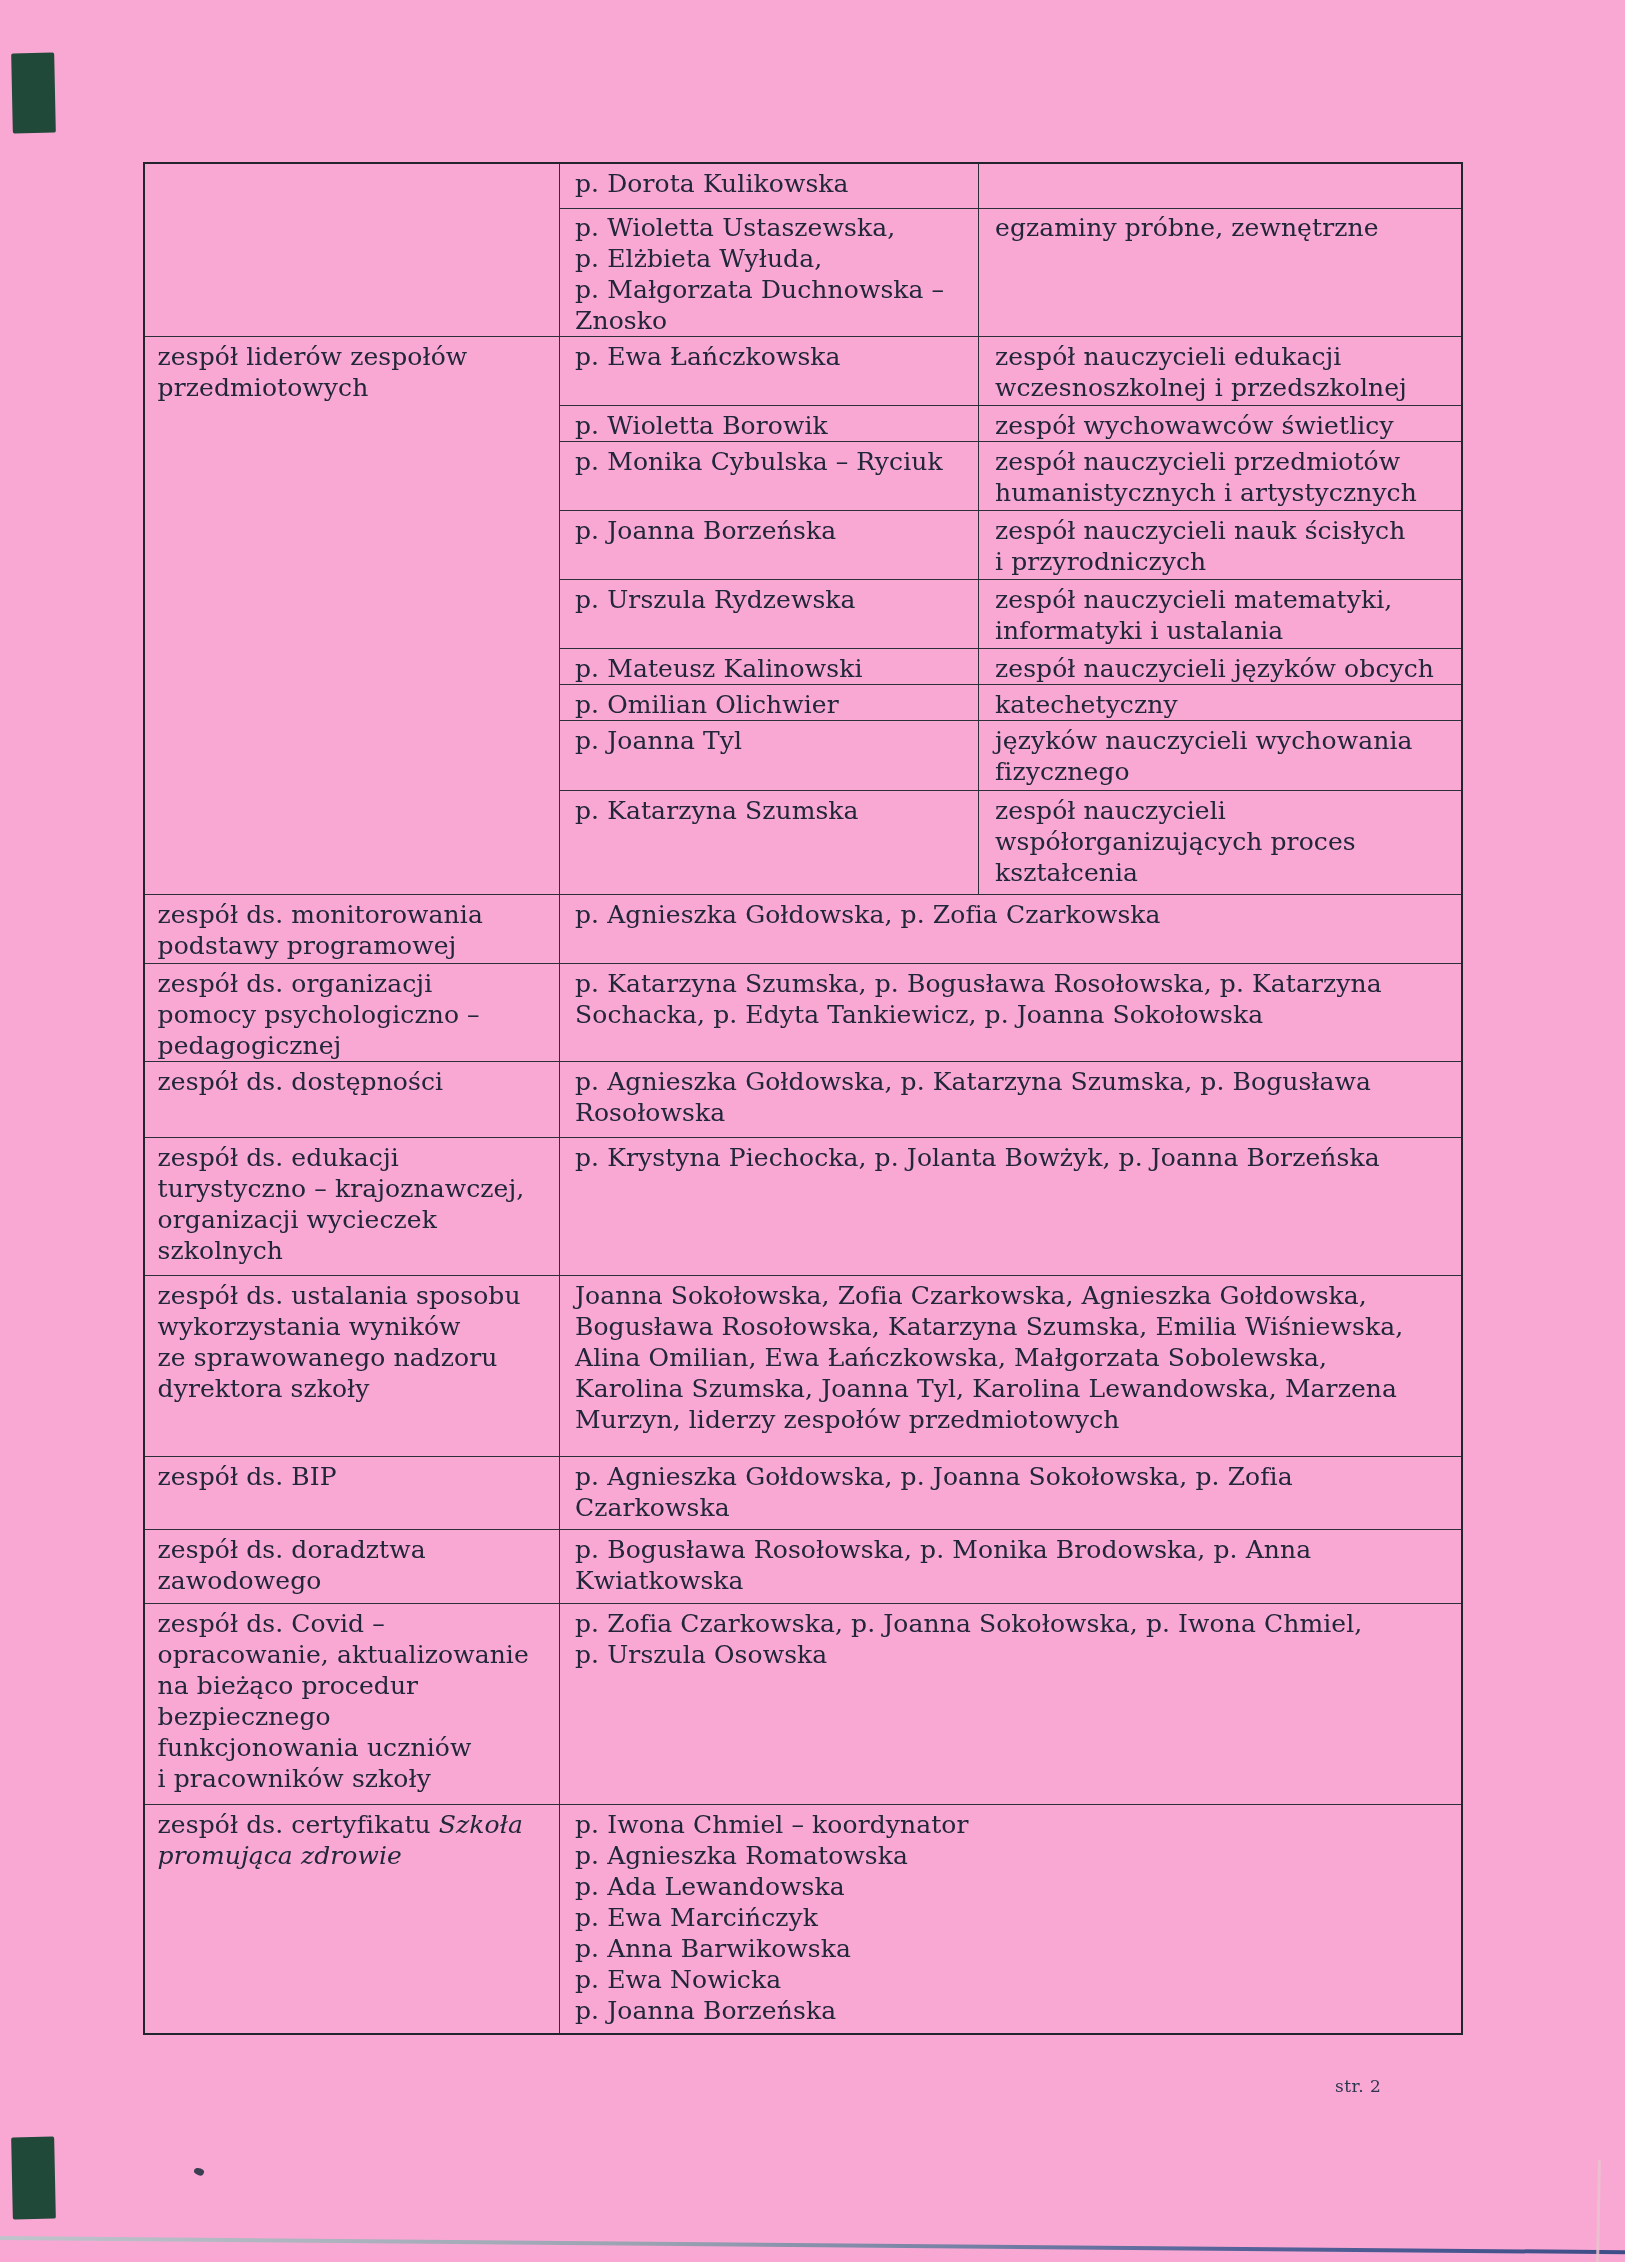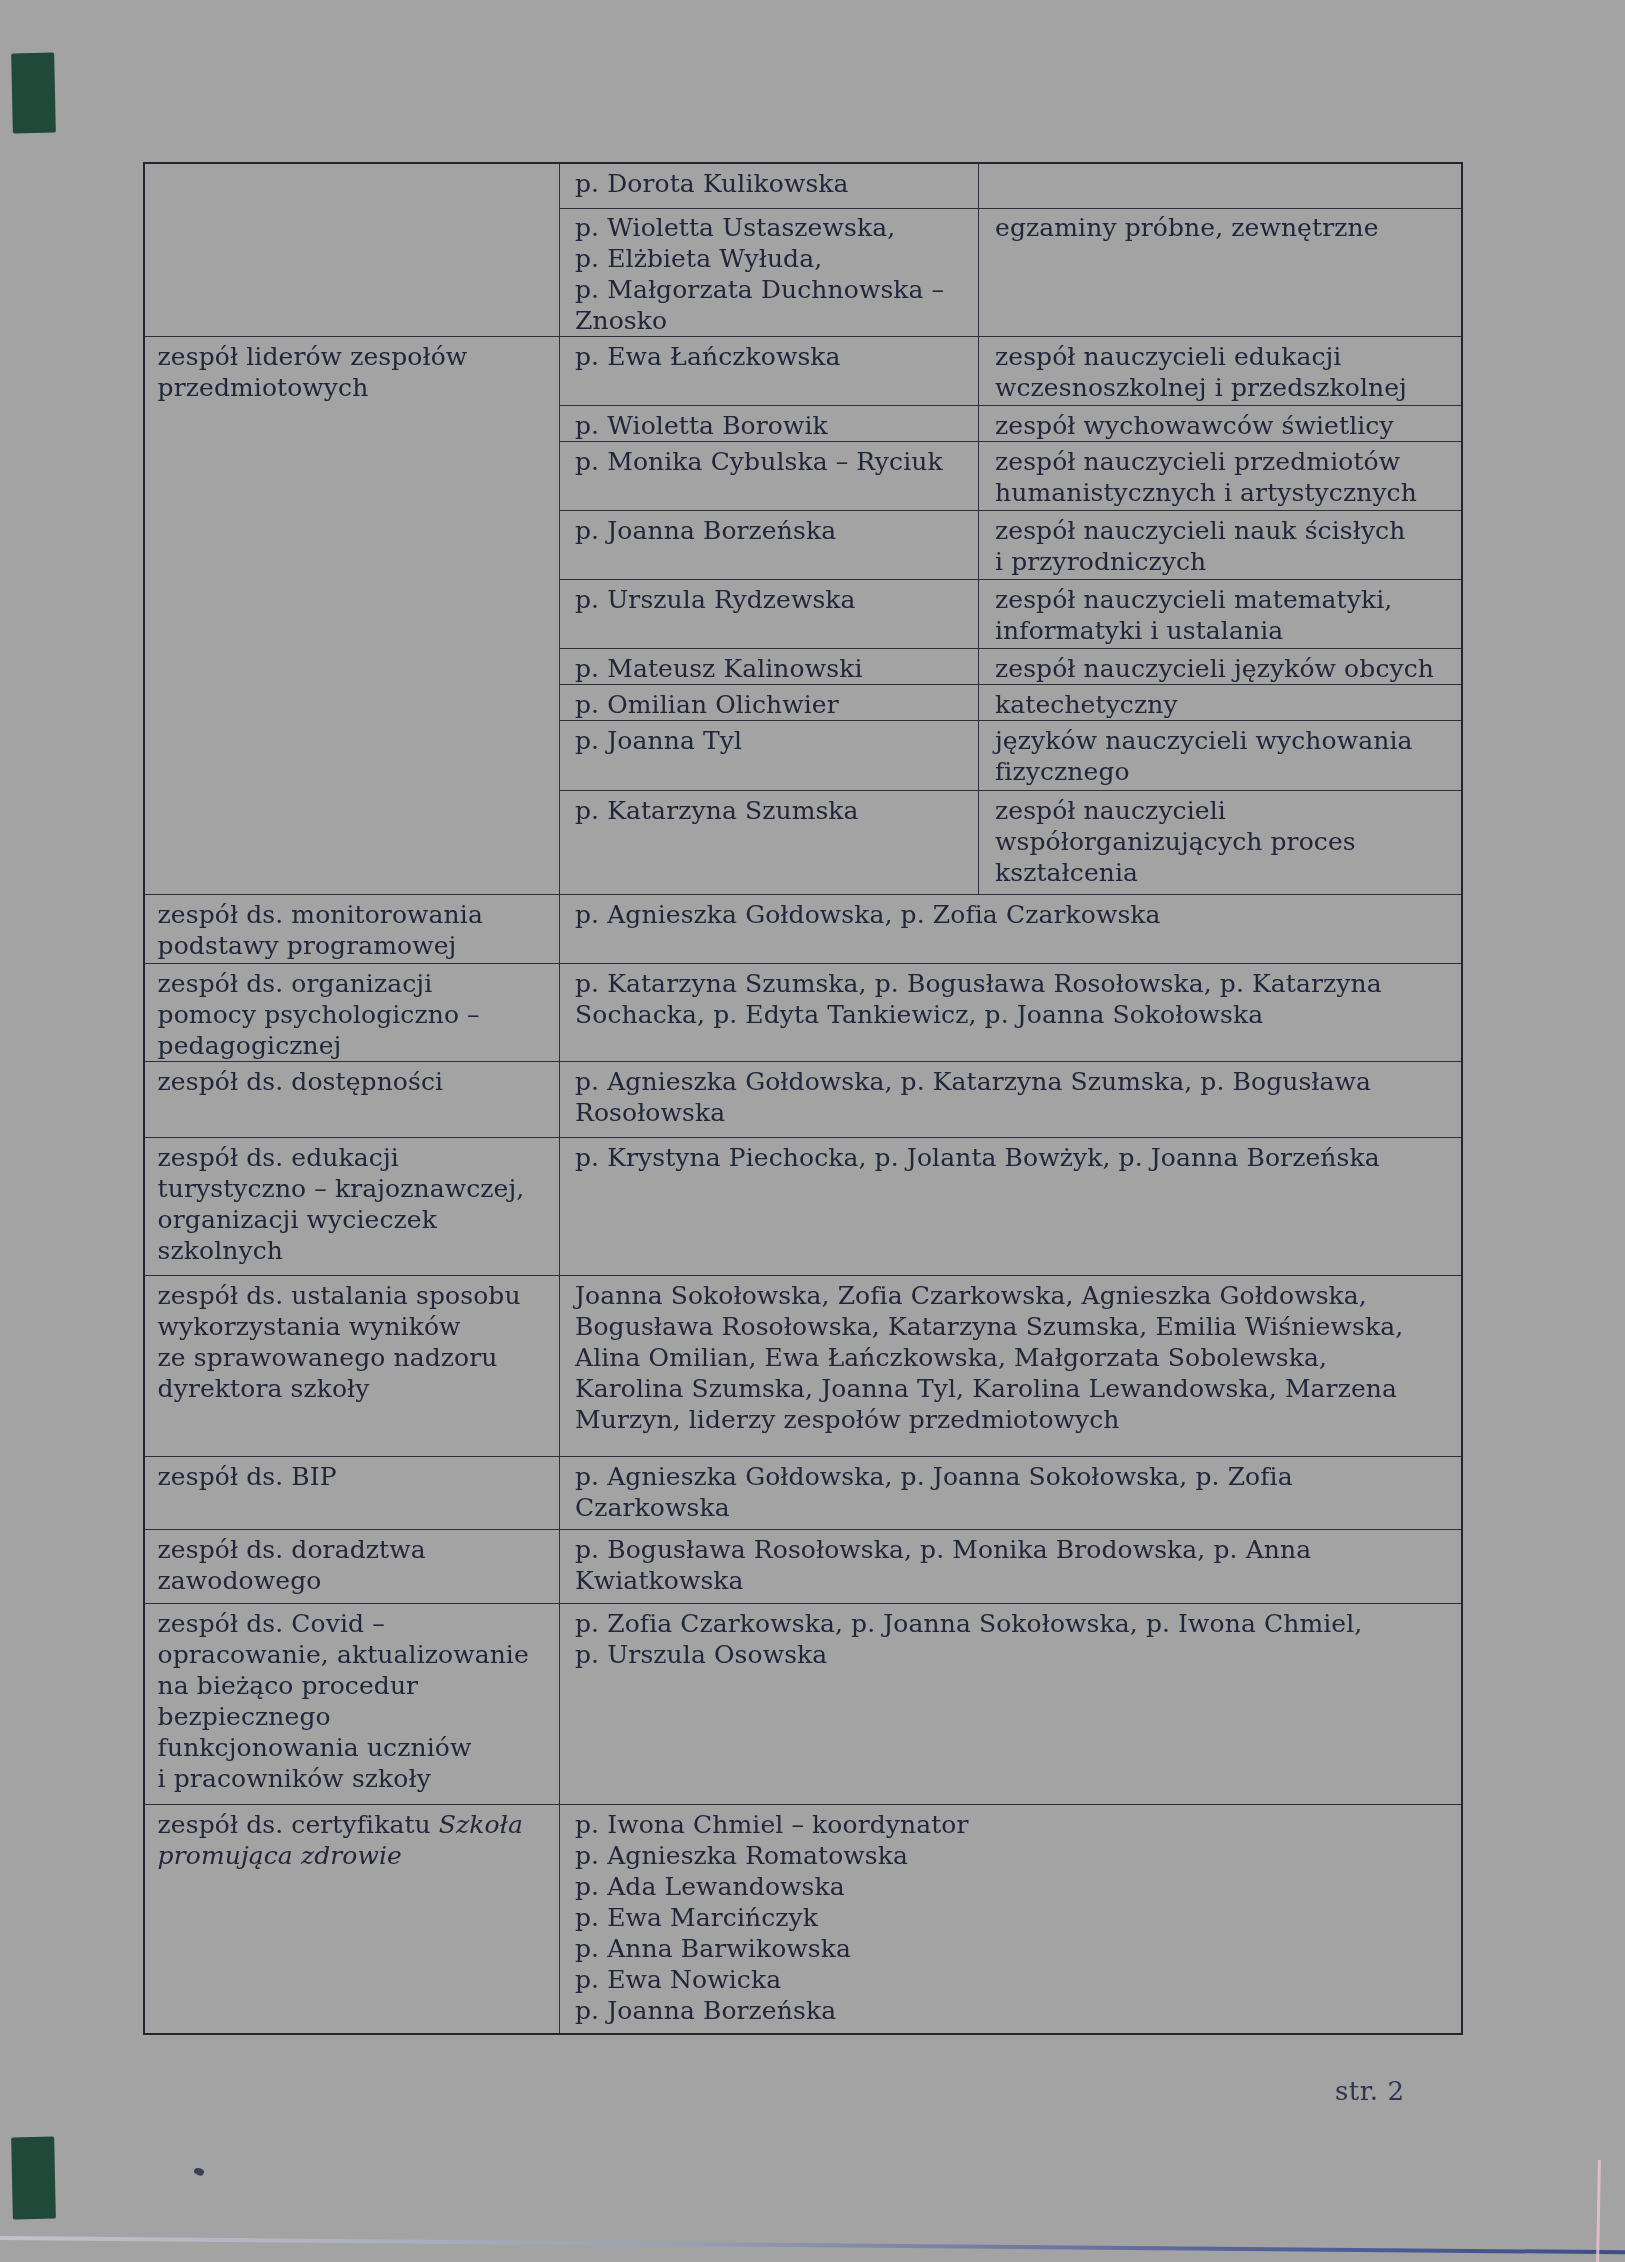--- a/index.html
+++ b/index.html
@@ -3,21 +3,21 @@
 <meta charset="utf-8">
 <style>
   html, body {
     margin: 0; padding: 0;
     background: #ffffff;
   }
   .page {
     position: relative;
     width: 1625px;
     height: 2263px;
-    background: #a3a3a3;
+    background: #f9a8d4;
     overflow: hidden;
     font-family: "DejaVu Serif", "Liberation Serif", serif;
     color: #21263a;
   }
   
   .mark {
     position: absolute;
     left: 11.6px;
     width: 43px;
     background: #21493a;
@@ -70,21 +70,21 @@
     letter-spacing: 0.1px;
   }
   td.c1  { padding: 3.9px 3.9px 0 12.6px; }
   td.c2  { padding: 3.9px 5.8px 0 15.5px; }
   td.c3  { padding: 3.9px 5.8px 0 16.5px; margin-top: 44px; }
   td.c23 { padding: 3.9px 7.8px 0 15.5px; margin-top: 20px; }
   
   .footer {
     position: absolute;
     left: 1335px; top: 2076px;
-    font-size: 26px;
+    font-size: 17px;
     color: #2c3550;
     letter-spacing: 0.5px;
     text-align: center;
   }
 </style>
 </head>
 <body>
 
 <div class="page">
 

